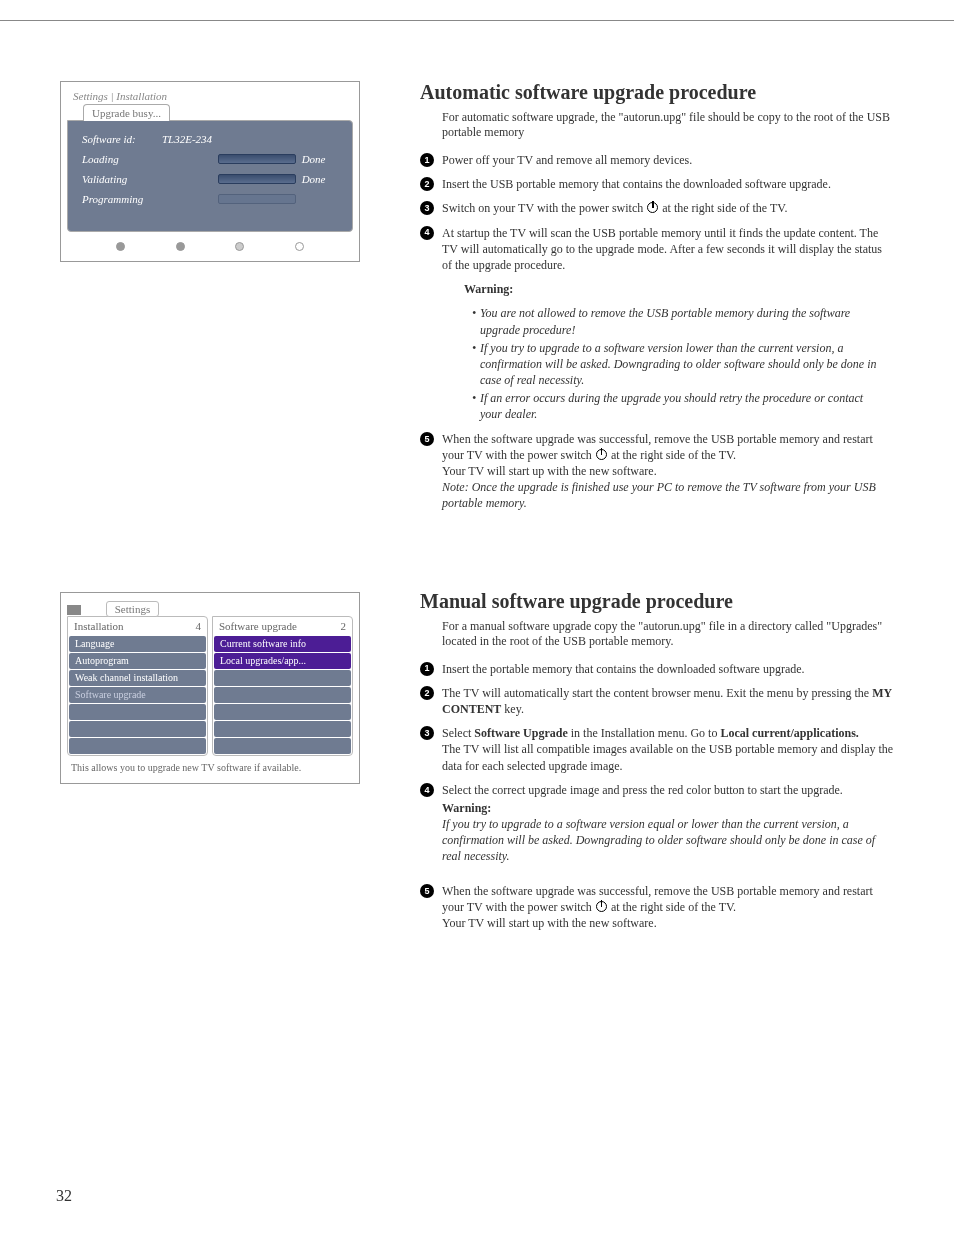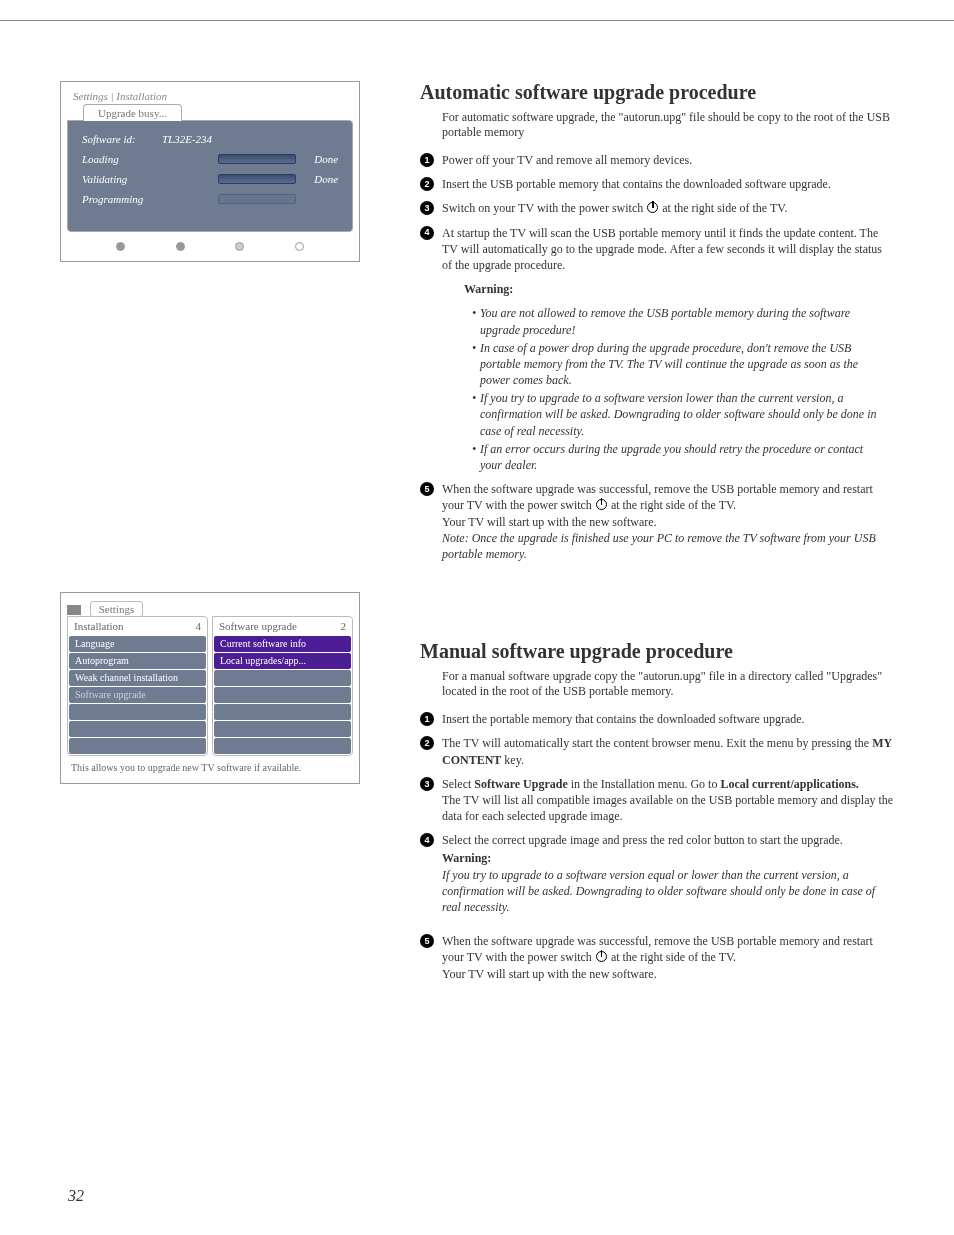--- a/index.html
+++ b/index.html
@@ -34,21 +34,21 @@
     color: #888;
     padding: 0 12px;
     margin-bottom: 2px;
     font-style: italic;
   }
   .fig1-tabwrap { padding: 0 4px; }
   .fig1-tab {
     display: inline-block;
     border: 1px solid #aaa;
     border-bottom: none;
-    padding: 2px 14px;
+    padding: 2px 8px;
     margin-left: 18px;
     border-radius: 4px 4px 0 0;
     font-size: 11px;
     color: #777;
     background:#fff;
     position: relative;
     z-index: 2;
   }
   .fig1-panel {
     margin: -1px 6px 0 6px;
@@ -63,21 +63,21 @@
   .fig1-label { width: 80px; }
   .fig1-val { width: 70px; }
   .fig1-bar {
     width: 85px;
     height: 10px;
     background: linear-gradient(#3a4d6e,#5a6d8e);
     border: 1px solid #2a3d5e;
     border-radius: 2px;
   }
   .fig1-bar.empty { background:#5a6d8e; opacity:.4; }
-  .fig1-status { width: 40px; text-align: right; margin-left: 6px; }
+  .fig1-status { width: 40px; margin-left: 6px; }
   .fig1-dots {
     display: flex; justify-content: space-around;
     padding: 10px 30px 2px 30px;
   }
   .fig1-dot {
     width: 9px; height: 9px; border-radius: 50%;
     background: #ccc; border:1px solid #999;
   }
   .fig1-dot.solid { background:#999; }
   .fig1-dot.outline { background:#fff; }
@@ -90,21 +90,21 @@
     width: 300px;
     font-size: 11px;
     color: #777;
     margin-top: 560px; 
   }
   @media all { .fig2 { margin-top: 0; } }
   .fig2-titlebox {
     border:1px solid #bbb;
     display:inline-block;
     padding:1px 8px;
-    margin-left:4px;
+    margin-left:20px;
     border-radius:3px;
     position:relative;
     z-index:2;
     background:#fff;
   }
   .fig2-icon {
     display:inline-block;
     width:14px; height:10px;
     background:#888;
     margin-right:2px;
@@ -177,23 +177,22 @@
   .power-icon:after {
     content:"";
     position:absolute;
     left:4px; top:-2px;
     width:1.4px; height:7px;
     background:#000;
   }
   .section-gap { height:70px; }
   .page-number {
     position:absolute;
-    left:68px; bottom:30px;
+    left:56px; bottom:30px;
     font-size:16px;
-    font-style:italic;
   }
   .inline-warn .bold { display:block; }
 </style>
 </head>
 <body>
 
 <div class="page">
   <div class="columns">
 
     <div class="left-col">
@@ -289,21 +288,20 @@
           <span>Switch on your TV with the power switch </span>
           <span class="power-icon"></span>
           <span> at the right side of the TV.</span></li>
         <li><span class="num">4</span>
           <span>At startup the TV will scan the USB portable memory until it finds the update content. The TV will automatically go to the upgrade mode. After a few seconds it will display the status of the upgrade procedure.</span>
 
           <div class="warning-block">
             <div class="wtitle">Warning:</div>
             <ul>
               <li>You are not allowed to remove the USB portable memory during the software upgrade procedure!</li>
-              <li>In case of a power drop during the upgrade procedure, don't remove the USB portable memory from the TV. The TV will continue the upgrade as soon as the power comes back.</li>
               <li>If you try to upgrade to a software version lower than the current version, a confirmation will be asked. Downgrading to older software should only be done in case of real necessity.</li>
               <li>If an error occurs during the upgrade you should retry the procedure or contact your dealer.</li>
             </ul>
           </div>
         </li>
         <li><span class="num">5</span>
           <span>When the software upgrade was successful, remove the USB portable memory and restart your TV with the power switch </span>
           <span class="power-icon"></span>
           <span> at the right side of the TV.</span><br>
           <span>Your TV will start up with the new software.</span><br>

